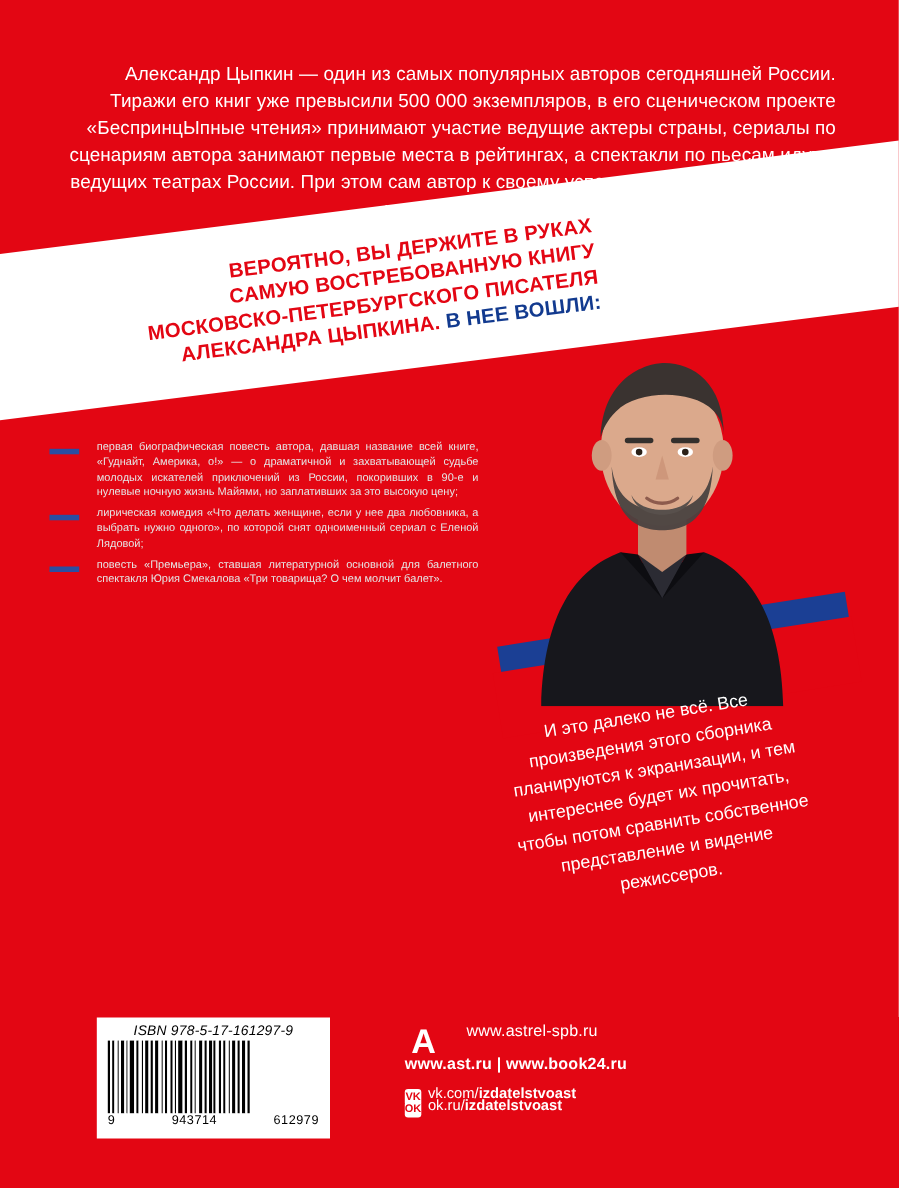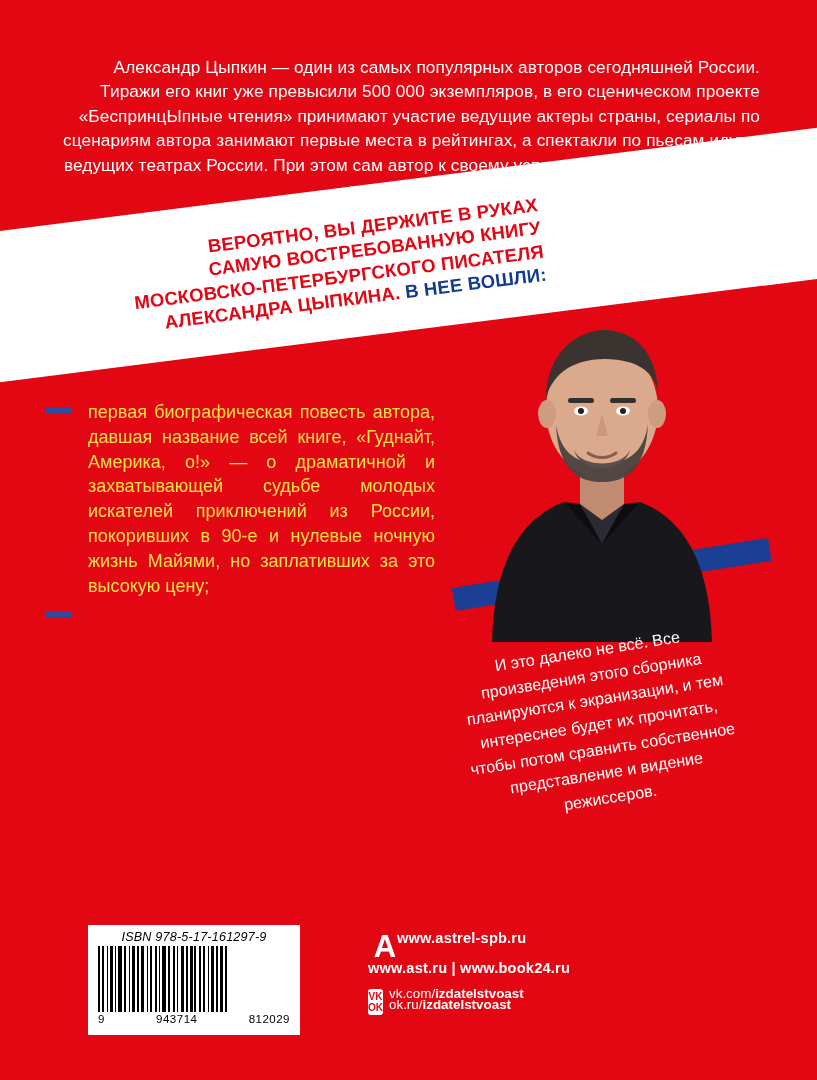--- a/index.html
+++ b/index.html
@@ -99,22 +99,22 @@
     width: 300px;
     height: 360px;
   }
 
   
   .bullets {
     position: absolute;
     left: 45px;
     top: 400px;
     width: 390px;
-    color: #fde047;
-    font-size: 18px;
+    color: #e5e5e5;
+    font-size: 10px;
     line-height: 1.38;
   }
   .bullet-item {
     position: relative;
     padding-left: 43px;
     margin-bottom: 5px;
     text-align: justify;
     text-align-last: left;
     hyphens: manual;
   }
@@ -196,24 +196,24 @@
     width: 34px;
     height: 34px;
     color: #ffffff;
     font-weight: bold;
     font-size: 31px;
     line-height: 34px;
     text-align: center;
   }
   .pub-site {
     position: absolute;
-    left: 29px;
+    left: 56px;
     top: 2px;
     font-size: 14.6px;
-    font-weight: bold;
+    font-weight: normal;
     letter-spacing: 0.2px;
   }
   .pub-sites2 {
     position: absolute;
     left: 0;
     top: 32px;
     font-size: 14.6px;
     font-weight: bold;
     letter-spacing: 0.2px;
   }
@@ -305,20 +305,25 @@
     </svg>
   </div>
 
   <div class="bullets">
     <div class="bullet-item">
       <span class="bullet-dash"></span>
       <span>первая биографическая повесть автора, давшая название всей книге, «Гуднайт, Америка, о!» — о драматичной и захватывающей судьбе молодых искателей приклю­чений из России, покоривших в 90-е и нулевые ночную жизнь Майями, но заплативших за это высокую цену;</span>
     </div>
     <div class="bullet-item">
       <span class="bullet-dash"></span>
+      <span>лирическая комедия «Что делать женщине, если у нее два любовни­ка, а выбрать нужно одного», по которой снят одноименный сериал с Еленой Лядовой;</span>
+    </div>
+    <div class="bullet-item">
+      <span class="bullet-dash"></span>
+      <span>повесть «Премьера», ставшая литературной основной для балет­ного спектакля Юрия Смекалова «Три товарища? О чем молчит балет».</span>
     </div>
   </div>
 
   <div class="angled-note">И это далеко не всё. Все произведения этого сборника плани­руются к экранизации, и тем интереснее будет их прочитать, чтобы потом сравнить собственное представ­ление и видение режиссеров.</div>
 
   <div class="isbn-box">
     <div class="isbn-text">ISBN 978-5-17-161297-9</div>
     <div class="barcode">
       <i style="width:2px"></i>
         <i style="width:2px;background:#fff"></i>
@@ -376,21 +381,21 @@
         <i style="width:2px;background:#fff"></i>
       <i style="width:2px"></i>
         <i style="width:2px;background:#fff"></i>
         <i style="width:3px"></i>
       <i style="width:2px;background:#fff"></i>
         <i style="width:2px"></i>
     </div>
     <div class="barcode-digits">
       <span>9</span>
       <span>943714</span>
-      <span>812029</span>
+      <span>612979</span>
     </div>
   </div>
 
   <div class="pub">
     <div class="pub-logo">А</div>
     <div class="pub-site">www.astrel-spb.ru</div>
     <div class="pub-sites2">www.ast.ru | www.book24.ru</div>
     <div class="social vk">
       <span class="sq">VK</span><span class="plain">vk.com/</span><span class="bold">izdatelstvoast</span>
     </div>

